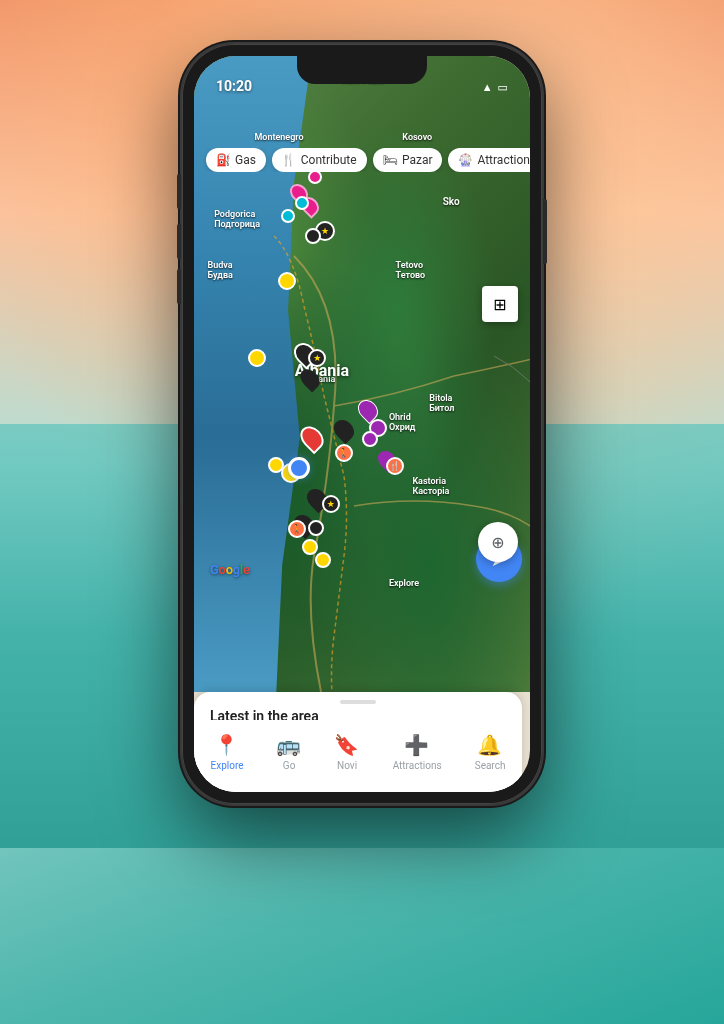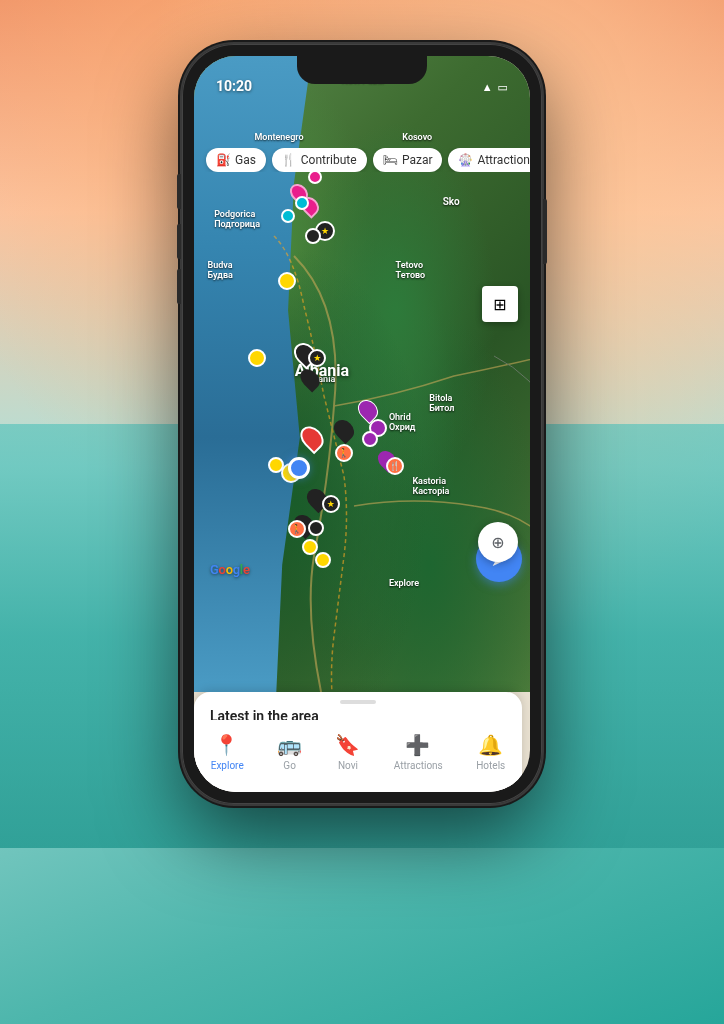--- a/index.html
+++ b/index.html
@@ -627,20 +627,20 @@
           <div class="nav-item">
             <span class="nav-item-icon">🔖</span>
             <span class="nav-item-label">Novi</span>
           </div>
           <div class="nav-item">
             <span class="nav-item-icon">➕</span>
             <span class="nav-item-label">Attractions</span>
           </div>
           <div class="nav-item">
             <span class="nav-item-icon">🔔</span>
-            <span class="nav-item-label">Hotels</span>
+            <span class="nav-item-label">Search</span>
           </div>
         </div>
       </div>
 
     </div>
   </div>
 </div>
 
 </body></html>

